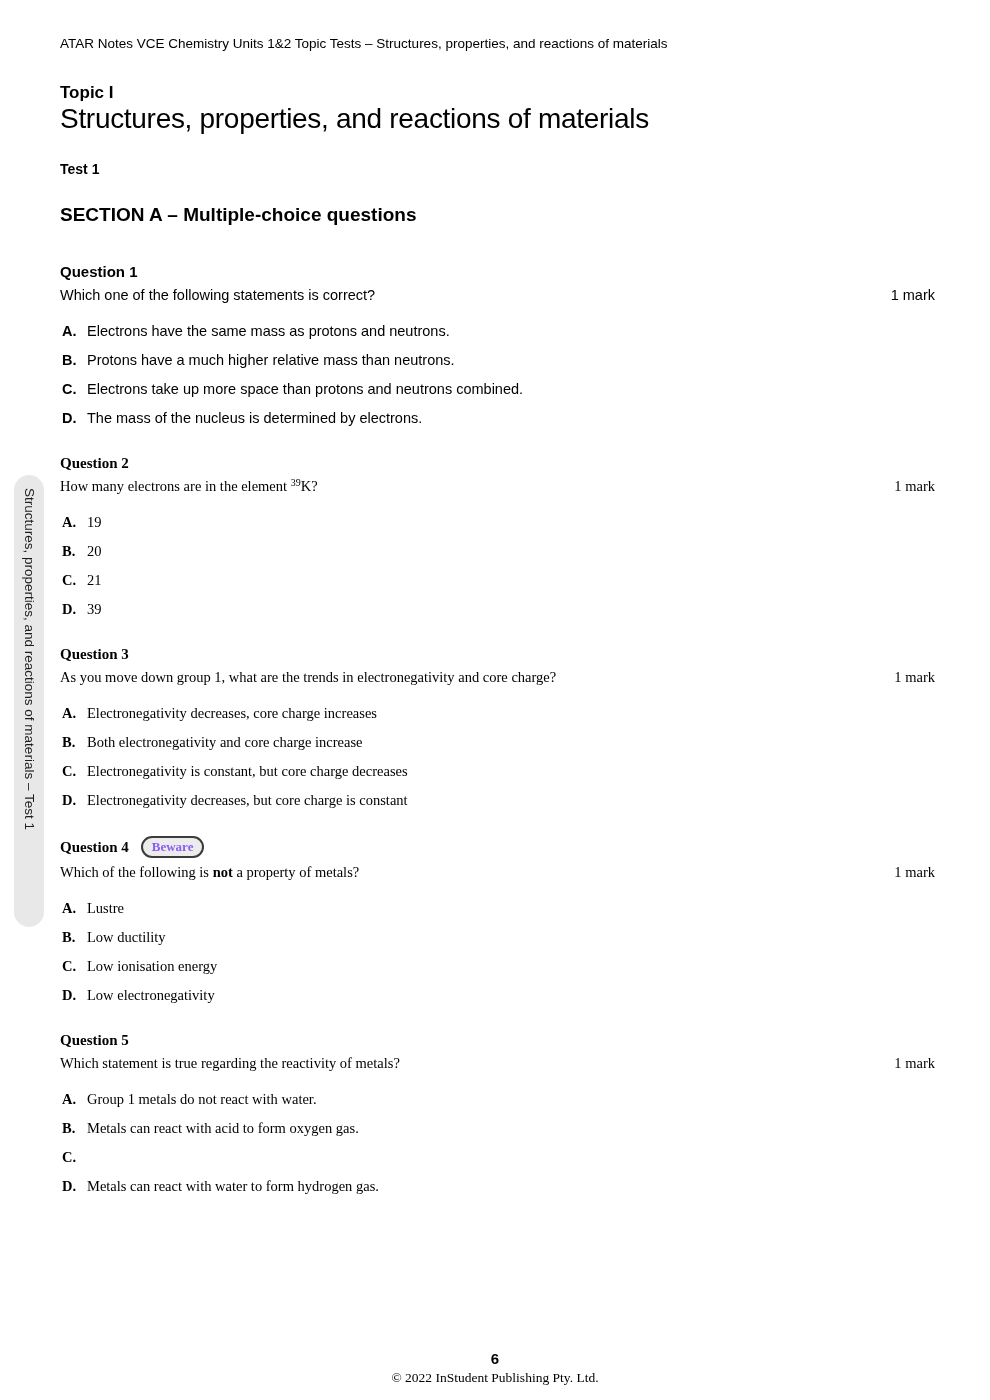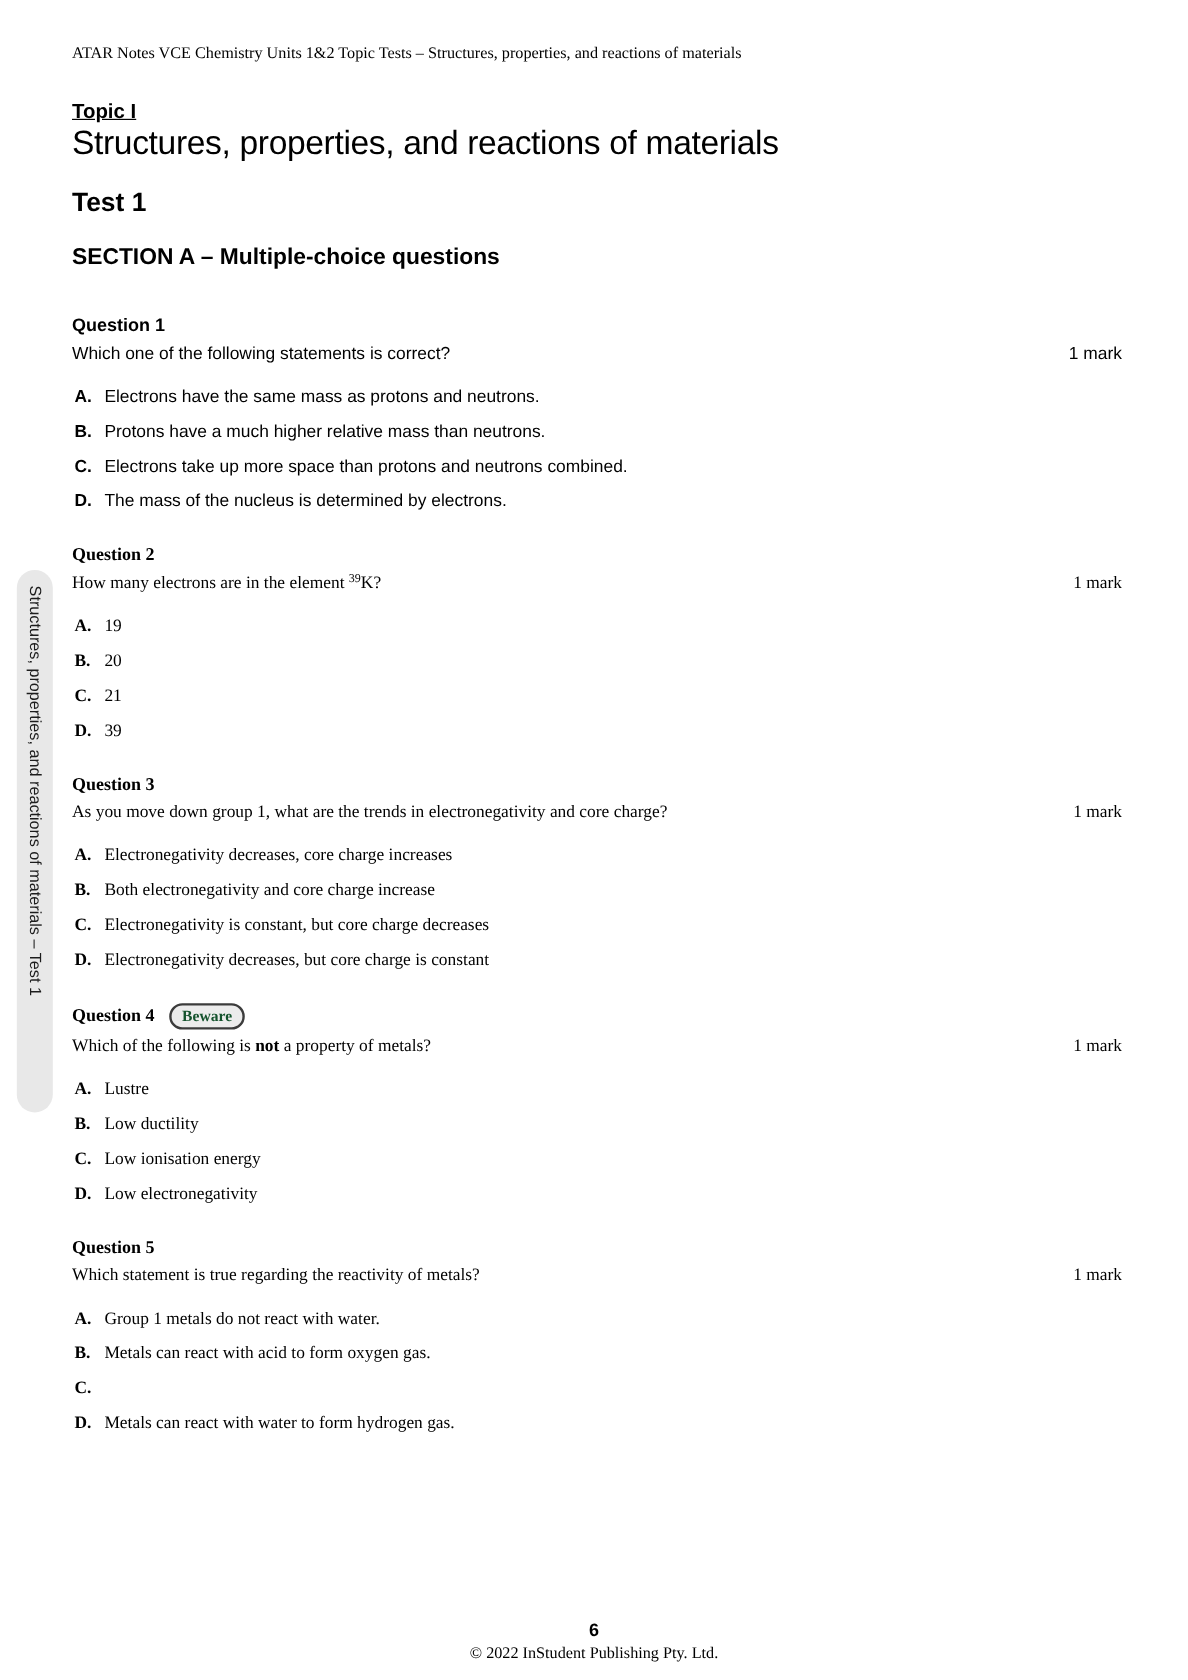--- a/index.html
+++ b/index.html
@@ -13,38 +13,36 @@
     font-family: "Liberation Sans", "DejaVu Sans", sans-serif;
     overflow: hidden;
   }
   .content {
     padding: 36px 55px 0 60px;
   }
   .doc-header {
     font-size: 13.5px;
     line-height: 16px;
     color: #000;
-    font-family: Liberation Serif, serif;
   }
   .h-topic {
     margin-top: 31px;
     font-size: 17px;
     font-weight: 700;
     line-height: 20px;
-    text-decoration: underline;
   }
   .h-title {
     font-size: 28px;
     font-weight: 400;
     letter-spacing: -0.3px;
     line-height: 32px;
   }
   .h-test {
     margin-top: 23px;
-    font-size: 22px;
+    font-size: 14px;
     font-weight: 700;
     line-height: 22px;
   }
   .h-section {
     margin-top: 24px;
     font-size: 19px;
     font-weight: 700;
     line-height: 22px;
   }
   .questions { margin-top: 37px; }
@@ -56,21 +54,21 @@
     font-weight: 700;
     line-height: 18px;
   }
   .q-badge {
     display: inline-block;
     margin-left: 12px;
     padding: 2px 9px 3px 9px;
     font-size: 13px;
     font-weight: 700;
     line-height: 1;
-    color: #14532d;
+    color: #8b5cf6;
     background: #ececec;
     border: 2px solid #3c3c3c;
     border-radius: 11px;
   }
   .q-prompt-row {
     display: flex;
     justify-content: space-between;
     align-items: flex-start;
     margin-top: 5px;
     font-size: 14.5px;

